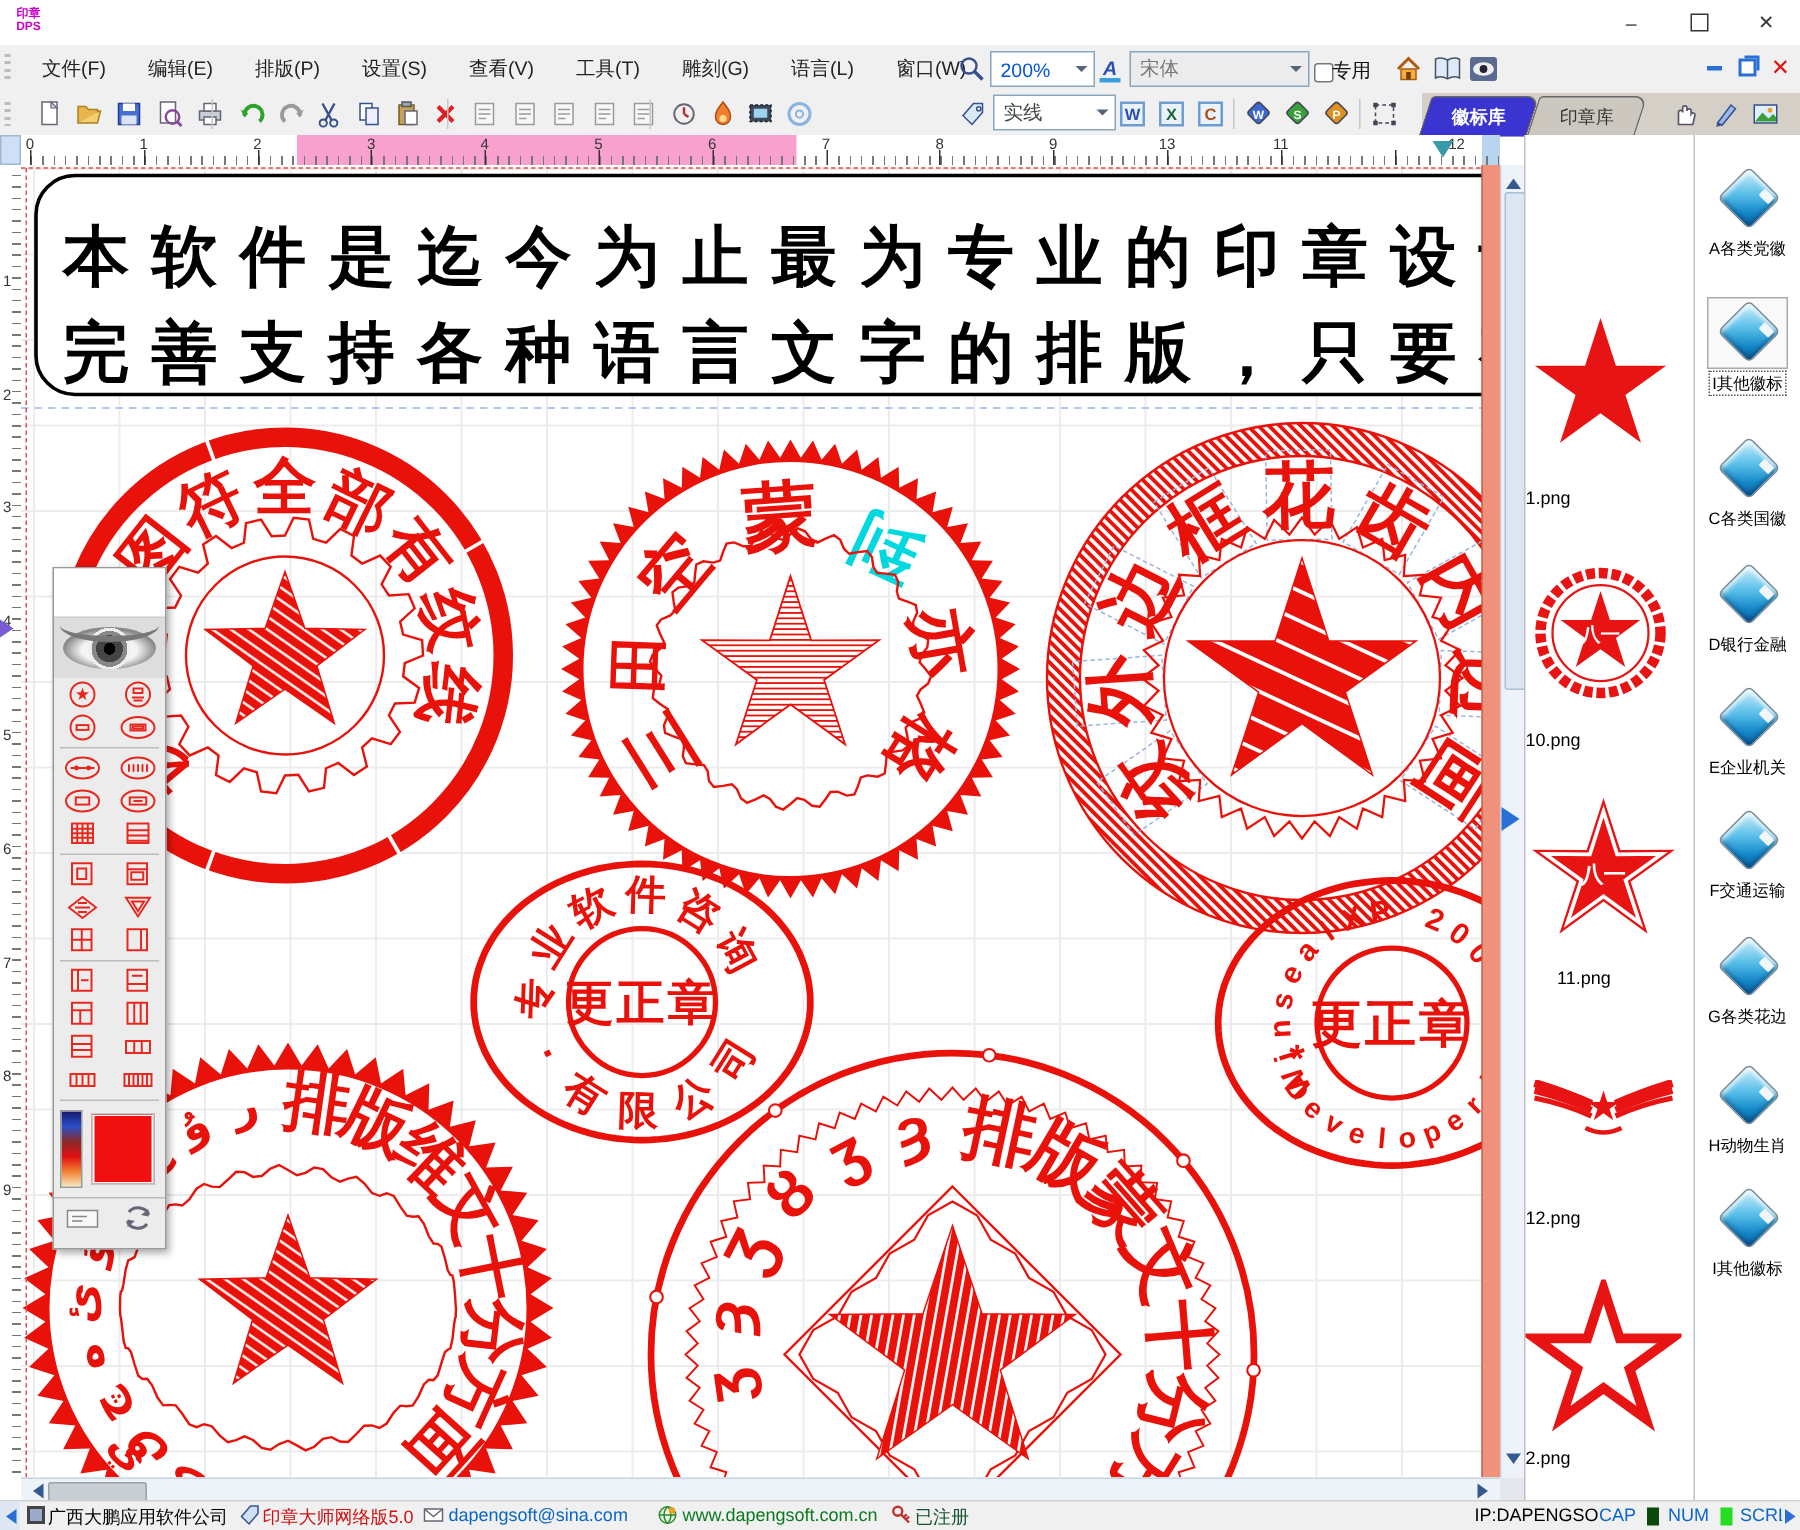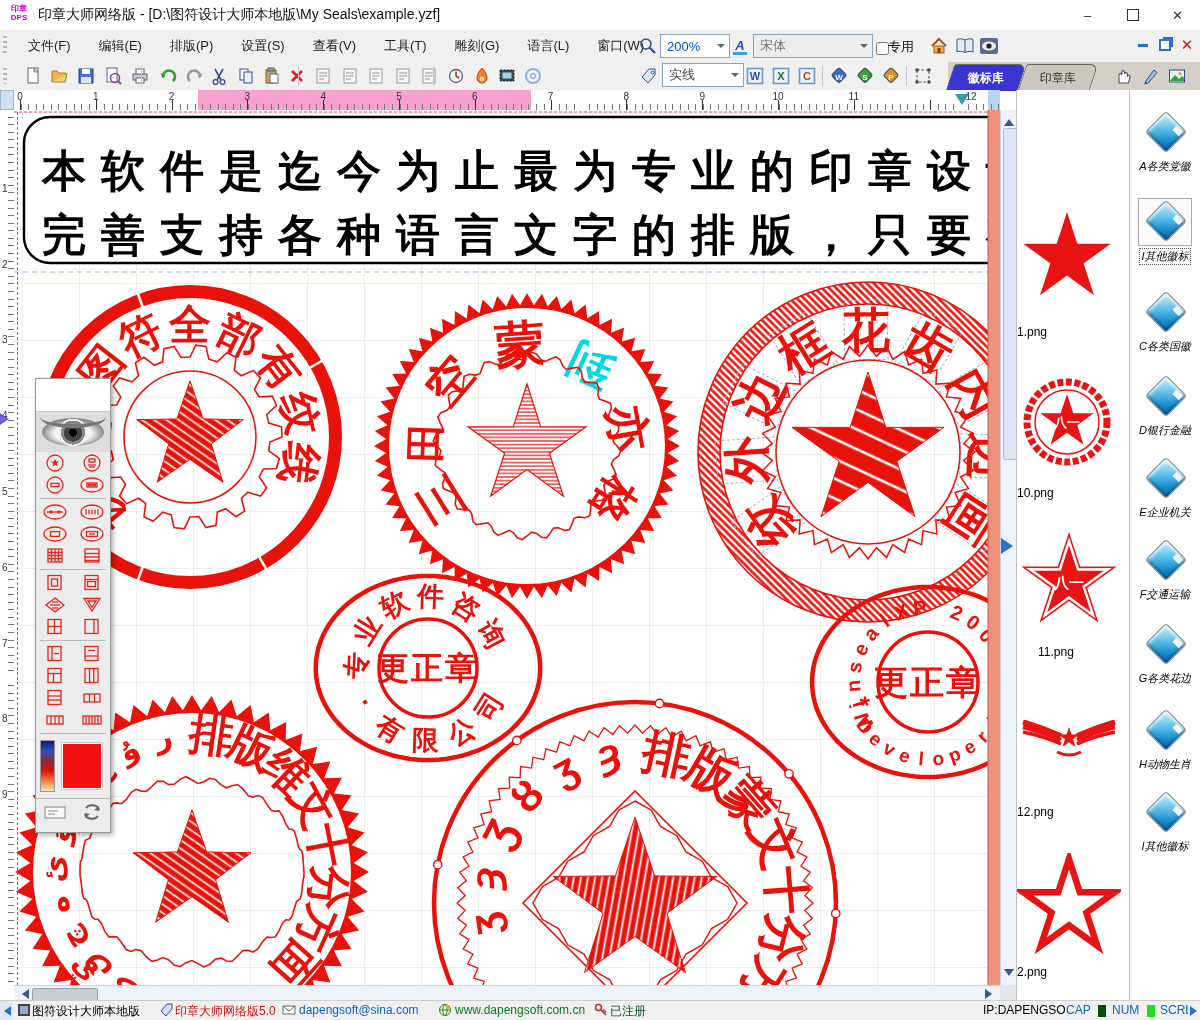--- a/index.html
+++ b/index.html
@@ -86,41 +86,40 @@
   #panel-divider{position:absolute;left:112px;top:0;width:1px;height:910px;background:#b8c4cc;}
   .thumb{position:absolute;left:0;width:112px;text-align:left;}
   .thumb-label{font-size:12px;color:#000;}
   .cat{position:absolute;left:113px;width:70px;text-align:center;}
   .cat-iconwrap{position:relative;height:46px;}
   .cat-icon{position:absolute;left:50%;top:7px;width:28px;height:28px;margin-left:-14px;transform:rotate(45deg);
       background:linear-gradient(135deg,#d6f2fc,#56bde8 45%,#1488c8 75%,#0a5f9e);
       border:1px solid #7a8a96;border-radius:4px;
       box-shadow:inset -2px -2px 3px rgba(0,0,40,.25),inset 2px 2px 3px rgba(255,255,255,.7);}
   .cat-icon::after{content:"";position:absolute;right:2px;top:2px;width:9px;height:6px;background:#f2f6f8;border-radius:1px;}
-  .cat-label{font-size:11px;color:#000;display:inline-block;padding:0 1px;font-style:italic;}
+  .cat-label{font-size:11px;color:#000;display:inline-block;padding:0 1px;}
   .cat.selected .cat-iconwrap{border:1px solid #aaa;background:#fafafa;margin:0 8px;}
   .cat.selected .cat-label{outline:1px dotted #555;}
   
   #statusbar{left:0;top:1000px;width:1200px;height:20px;background:#f0f0f0;border-top:1px solid #cfcfcf;font-size:12px;}
   #statusbar .s{position:absolute;top:2px;white-space:nowrap;}
   #sb-left-arrow{left:0;top:0;width:13px;height:20px;background:#dfe8f2;display:flex;align-items:center;justify-content:center;}
   #sb-left-arrow i{width:0;height:0;border:5px solid transparent;border-right:7px solid #2a6fd6;margin-left:-4px;}
   #sb-right-arrow{right:0;top:0;width:12px;height:20px;display:flex;align-items:center;justify-content:center;background:#f0f0f0;}
   #sb-right-arrow i{width:0;height:0;border:5px solid transparent;border-left:7px solid #2a6fd6;margin-right:-4px;}
   .led{position:absolute;top:4px;width:8px;height:12px;}
 </style>
 </head>
 <body>
 
 <div id="titlebar" class="abs">
   <div id="app-badge">
     <div>印章</div>
       <div>DPS</div>
   </div>
-  <div id="title-text">印章大师网络版 - [D:\图符设计大师本地版\My Seals\example.yzf]</div>
   <div id="win-buttons">
     <div class="winbtn">–</div>
     <div class="winbtn">
         <span class="maxbox"></span>
       </div>
     <div class="winbtn">✕</div>
   </div>
 </div>
 
 <div id="menurow" class="abs">
@@ -426,21 +425,21 @@
       <span class="hnum" style="left: 385px;">5</span>
       <i class="htick" style="left: 385px;"></i>
       <span class="hnum" style="left: 460.8px;">6</span>
       <i class="htick" style="left: 460.8px;"></i>
       <span class="hnum" style="left: 536.6px;">7</span>
       <i class="htick" style="left: 536.6px;"></i>
       <span class="hnum" style="left: 612.4px;">8</span>
       <i class="htick" style="left: 612.4px;"></i>
       <span class="hnum" style="left: 688.2px;">9</span>
       <i class="htick" style="left: 688.2px;"></i>
-      <span class="hnum" style="left: 764px;">10</span>
+      <span class="hnum" style="left: 764px;">13</span>
       <i class="htick" style="left: 764px;"></i>
       <span class="hnum" style="left: 839.8px;">11</span>
       <i class="htick" style="left: 839.8px;"></i>
       <span class="hnum" style="left: 957px;">12</span>
       <i class="htick" style="left: 915.6px;"></i>
     </div>
   <div id="teal-marker"></div>
 </div>
 <div id="vruler" class="abs">
   <div class="ticks"></div>
@@ -990,21 +989,21 @@
 </div>
 
 <div id="statusbar" class="abs">
   <div id="sb-left-arrow" class="abs">
       <i></i>
     </div>
   <span class="s" style="left:17px" id="sb-ic-company"><svg width="14" height="14" viewBox="0 0 14 14">
         <rect x="1" y="1" width="12" height="12" fill="#444"></rect>
         <rect x="3" y="3" width="8" height="8" fill="#9ac"></rect>
       </svg></span>
-  <span class="s" style="left:32px;color:#000">图符设计大师本地版</span>
+  <span class="s" style="left:32px;color:#000">广西大鹏应用软件公司</span>
   <span class="s" style="left:160px" id="sb-ic-tag"><svg width="14" height="14" viewBox="0 0 14 14">
         <path d="M1 8 L7 1 h5 v5 L6 13 Z" fill="#cfe0f4" stroke="#35508c"></path>
       </svg></span>
   <span class="s" style="left:175px;color:#d01010">印章大师网络版5.0</span>
   <span class="s" style="left:282px" id="sb-ic-mail"><svg width="14" height="14" viewBox="0 0 14 14">
         <rect x="1" y="3" width="12" height="8" fill="#fff" stroke="#667"></rect>
         <path d="M1 3 L7 8 L13 3" fill="none" stroke="#667"></path>
       </svg></span>
   <span class="s" style="left:299px;color:#0a66c8">dapengsoft@sina.com</span>
   <span class="s" style="left:438px" id="sb-ic-globe"><svg width="14" height="14" viewBox="0 0 14 14">

